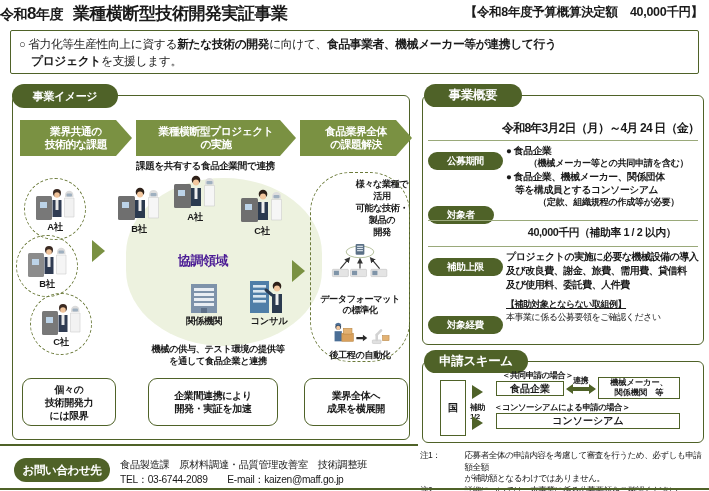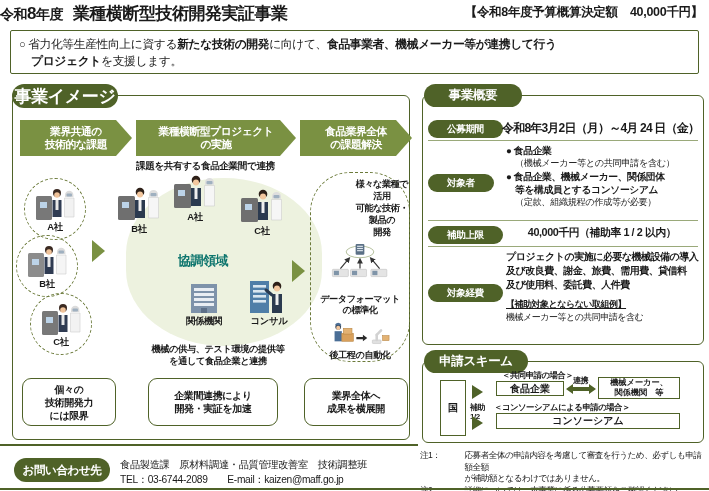--- a/index.html
+++ b/index.html
@@ -39,21 +39,21 @@
   
   .pill {
     display: inline-flex; align-items: center; justify-content: center;
     background: #4f6228; color: #ffffff; border-radius: 999px;
     font-weight: bold; letter-spacing: -0.4px; white-space: nowrap;
   }
 
   
   .left-panel { position: absolute; left: 8px; top: 82px; width: 404px; height: 360px; }
   .pill-jigyo {
-    position: absolute; left: 4px; top: 2px; width: 106px; height: 24px; font-size: 17px;
+    position: absolute; left: 4px; top: 2px; width: 106px; height: 24px; font-size: 11px;
   }
   .left-frame {
     position: absolute; left: 4px; top: 13px; width: 398px; height: 345px;
     border: 1.4px solid #4f6228; border-radius: 6px;
   }
 
   
   .chev {
     position: absolute; top: 38px; height: 36px;
     background: #7a9142; color: #fff;
@@ -79,21 +79,21 @@
   }
   .dcircle .cname { font-size: 9.4px; font-weight: bold; letter-spacing: -0.3px; }
 
   
   .collab-zone {
     position: absolute; left: 118px; top: 96px; width: 196px; height: 168px;
     background: #edf2df; border-radius: 50% / 45%;
   }
   .collab-label {
     position: absolute; left: 140px; top: 170px; width: 110px;
-    font-size: 13px; font-weight: bold; color: #0f766e;
+    font-size: 13px; font-weight: bold; color: #4c1d95;
     letter-spacing: -0.5px; text-align: center;
   }
   .actor {
     position: absolute; display: flex; flex-direction: column;
     align-items: center; justify-content: flex-end;
   }
   .actor .aname { font-size: 9.4px; font-weight: bold; letter-spacing: -0.4px; margin-top: 1px; white-space: nowrap; }
 
   .green-tri {
     position: absolute; width: 0; height: 0;
@@ -132,31 +132,31 @@
   .cap-box.b3 { left: 296px; width: 104px; }
 
   
   .right-panel { position: absolute; left: 418px; top: 82px; width: 288px; height: 360px; }
   .pill-gaiyo { position: absolute; left: 6px; top: 2px; width: 98px; height: 23px; font-size: 12.5px; }
   .right-frame {
     position: absolute; left: 4px; top: 13px; width: 282px; height: 250px;
     border: 1.4px solid #4f6228; border-radius: 6px;
   }
   .row-tag {
-    position: absolute; height: 18px; min-width: 62px; padding: 0 19px; font-size: 9.6px;
+    position: absolute; height: 18px; min-width: 62px; padding: 0 19px; font-size: 9.6px; margin-top: 32px;
   }
   .hr-line { position: absolute; left: 10px; width: 270px; height: 1px; background: #9aa97a; }
 
   .kobo-val {
     position: absolute; left: 84px; top: 38px; width: 200px;
     font-size: 12px; font-weight: bold; letter-spacing: -0.8px; white-space: nowrap;
   }
   .target-list { position: absolute; left: 88px; top: 62px; width: 196px; font-size: 9.8px; line-height: 1.35; letter-spacing: -0.4px; }
   .target-list .li { font-weight: bold; text-indent: -9px; padding-left: 9px; }
-  .target-list .sub { font-weight: normal; font-size: 9.2px; padding-left: 9px; }
+  .target-list .sub { font-weight: bold; font-size: 9.2px; padding-left: 9px; text-align: center; }
   .hojo-val {
     position: absolute; left: 84px; top: 144px; width: 200px;
     font-size: 10.8px; font-weight: bold; text-align: center; letter-spacing: -0.4px;
   }
   .keihi-body { position: absolute; left: 88px; top: 168px; width: 196px; font-size: 10px; line-height: 1.4; letter-spacing: -0.5px; font-weight: bold; }
   .keihi-note-t { margin-top: 6px; font-size: 9px; font-weight: bold; text-decoration: underline; }
   .keihi-note-b { font-size: 9px; font-weight: normal; }
 
   
   .pill-scheme { position: absolute; left: 6px; top: 268px; width: 104px; height: 23px; font-size: 12.5px; }
@@ -426,21 +426,21 @@
     <div class="pill row-tag" style="left:10px; top:144px;">補助上限</div>
     <div class="hojo-val">40,000千円（補助率 1 / 2 以内）</div>
     <div class="hr-line" style="top:164px;"></div>
 
     <div class="pill row-tag" style="left:10px; top:202px;">対象経費</div>
     <div class="keihi-body">
       <div style="white-space:pre-line">プロジェクトの実施に必要な機械設備の導入
 及び改良費、謝金、旅費、需用費、貸借料
 及び使用料、委託費、人件費</div>
       <div class="keihi-note-t">【補助対象とならない取組例】</div>
-      <div class="keihi-note-b">機械メーカー等との共同申請を含む</div>
+      <div class="keihi-note-b">本事業に係る公募要領をご確認ください</div>
     </div>
 
     <div class="scheme-frame"></div>
     <div class="pill pill-scheme">申請スキーム</div>
 
     <div class="sbox" style="left:22px; top:298px; width:26px; height:56px; font-size:10px;">
       <span>国</span>
     </div>
     <div class="slabel" style="left:52px; top:322px; width:22px; line-height:1.1; white-space:pre-line;">補助
 1/2</div>

